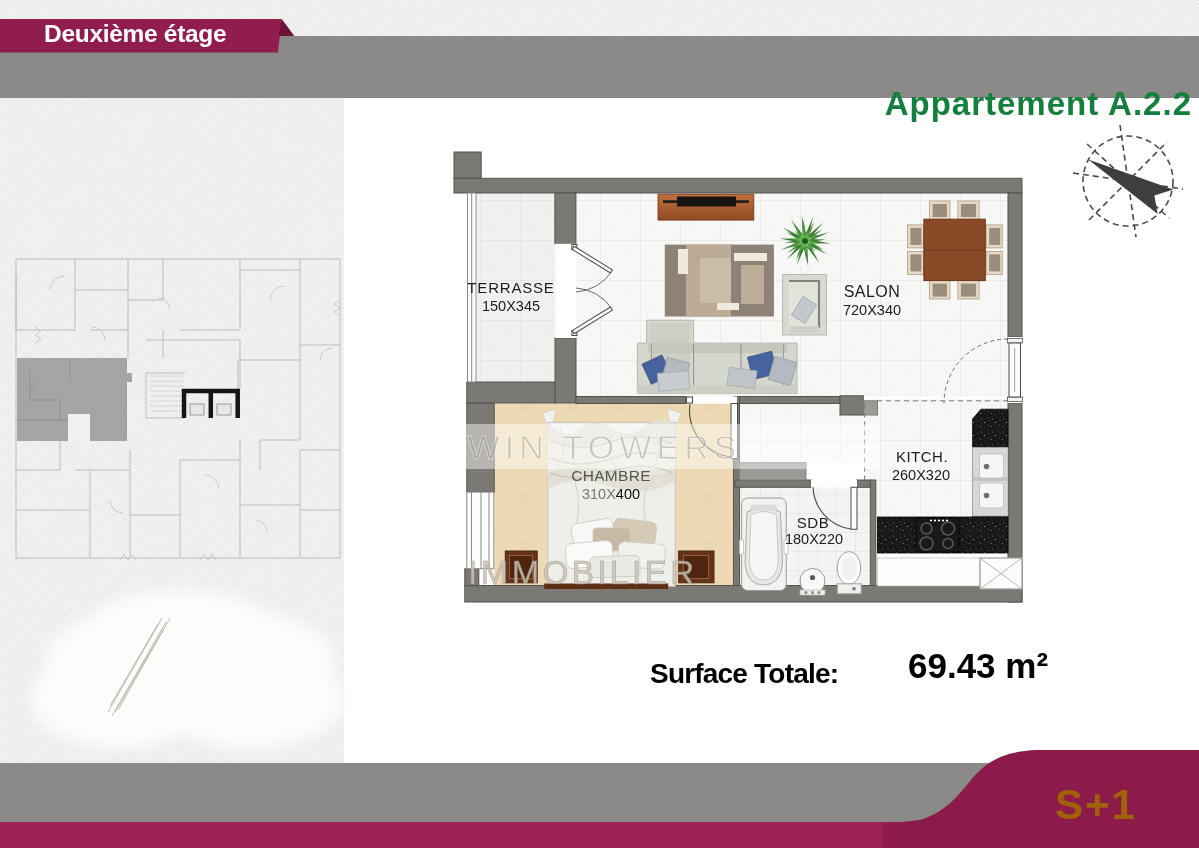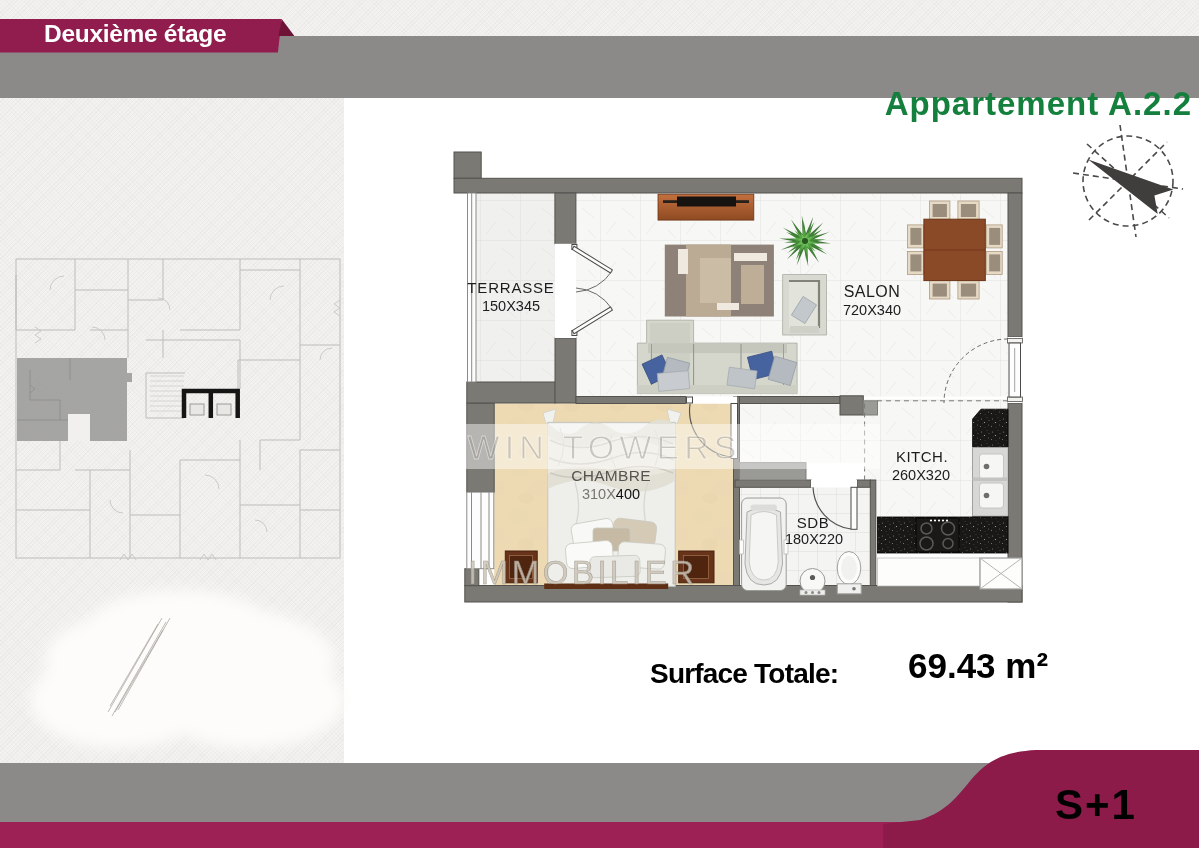--- a/index.html
+++ b/index.html
@@ -12,21 +12,21 @@
       repeating-linear-gradient(45deg, rgba(120,118,112,0.03) 0 1px, transparent 1px 3px);
   }
   .canvas{position:absolute;left:344px;top:98px;width:855px;height:665px;background:#ffffff;}
   .topbar{position:absolute;left:0;top:36px;width:1199px;height:62px;background:#8b8a88;}
   .botbar{position:absolute;left:0;top:763px;width:1199px;height:59px;background:#8b8a88;}
   .botband{position:absolute;left:0;top:822px;width:1199px;height:26px;background:#9e2156;}
   .apptxt{position:absolute;top:49px;right:7px;color:#15803d;font-weight:bold;font-size:33px;letter-spacing:1px;margin-top:36px;}
   .deux{position:absolute;left:44px;top:20px;color:#fff;font-weight:bold;font-size:24.5px;letter-spacing:-0.3px;}
   .surface{position:absolute;left:650px;top:646px;color:#000;font-weight:bold;font-size:28px;letter-spacing:-0.8px;margin-top:12px;}
   .m2{position:absolute;left:908px;top:646px;color:#000;font-weight:bold;font-size:35px;}
-  .splus{position:absolute;left:1055px;top:781px;color:#000000;font-weight:bold;font-size:42px;letter-spacing:2px;}
+  .splus{position:absolute;left:1055px;top:781px;color:#a16207;font-weight:bold;font-size:42px;letter-spacing:2px;}
   svg{position:absolute;left:0;top:0;}
 </style>
 </head>
 <body>
 <div class="tex"></div>
 <div class="canvas"></div>
 <div class="topbar"></div>
 <div class="botbar"></div>
 <div class="botband"></div>
 

